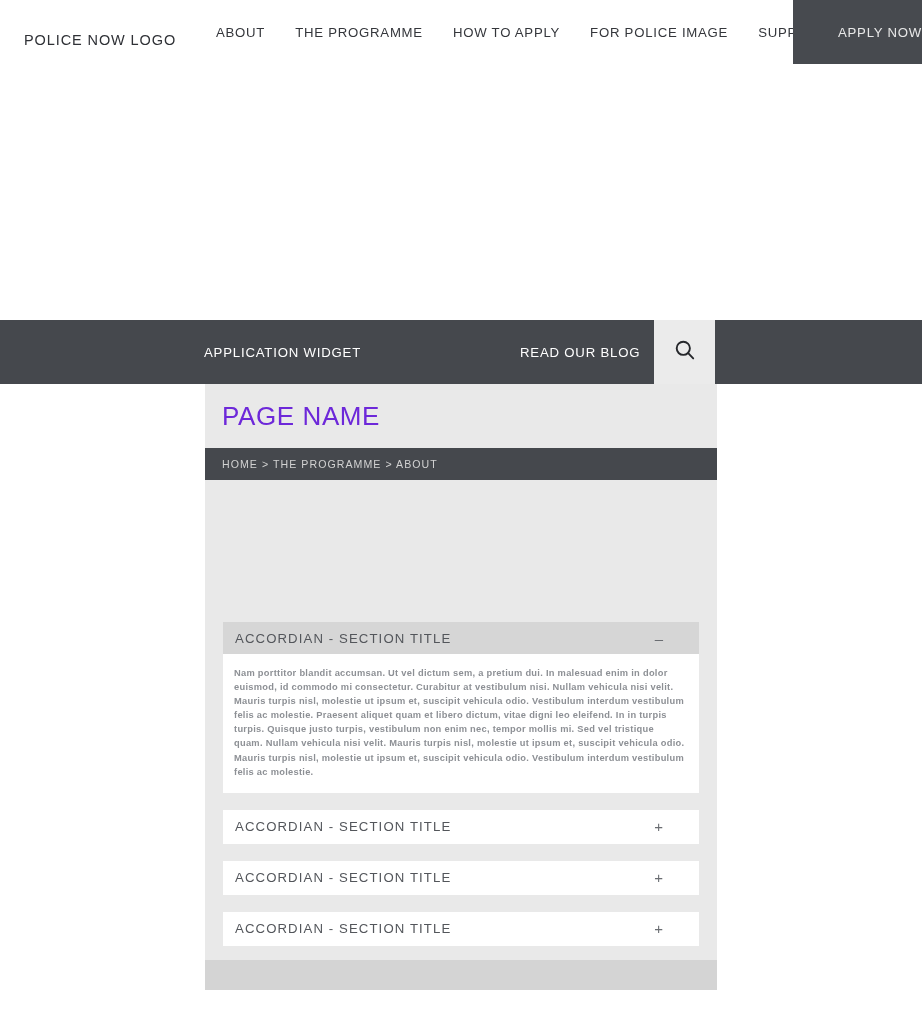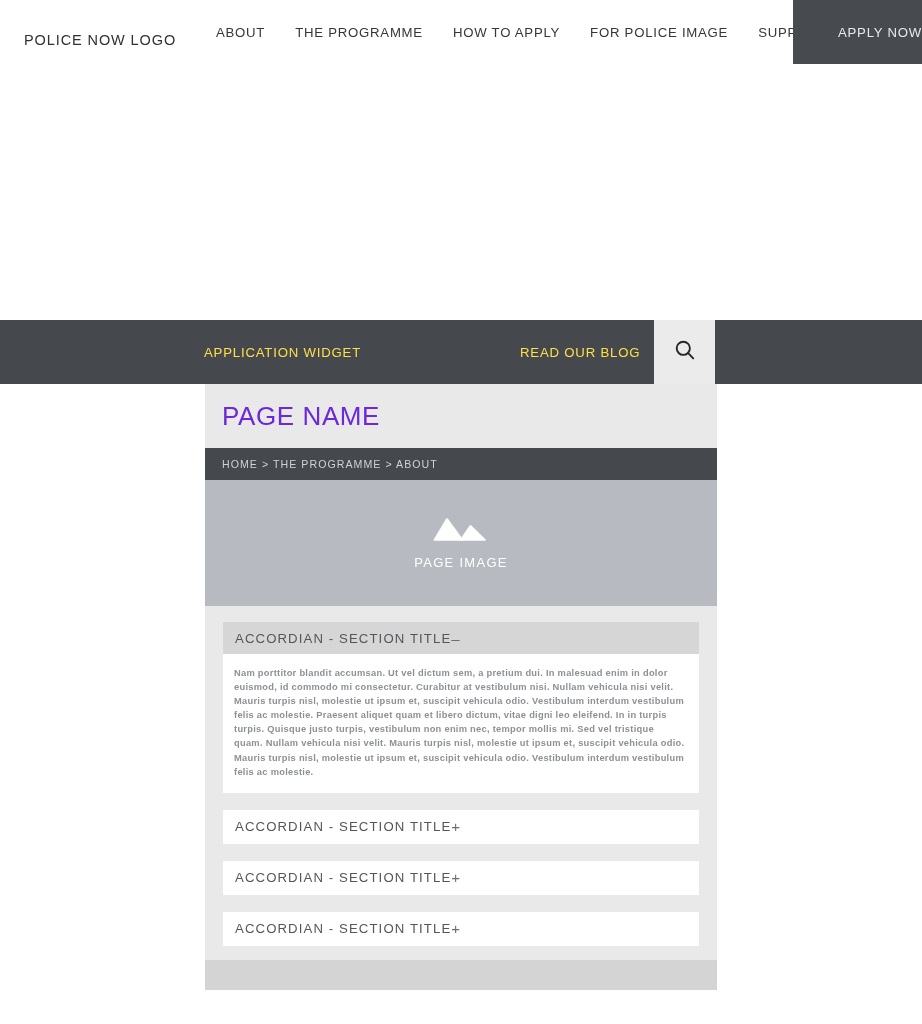--- a/index.html
+++ b/index.html
@@ -103,21 +103,21 @@
     left: 0; top: 320px;
     width: 922px; height: 64px;
     background: #45484d;
   }
 
   .subnav-link {
     position: absolute;
     top: 0; height: 64px;
     display: flex;
     align-items: center;
-    color: #fde047;
+    color: #ffffff;
     font-size: 13.2px;
     letter-spacing: 0.8px;
     text-decoration: none;
     white-space: nowrap;
   }
 
   .subnav-app { left: 204px; }
   .subnav-blog { left: 520px; }
 
   .search-box {
@@ -201,22 +201,22 @@
     width: 476px;
   }
 
   .acc-item { margin-bottom: 17px; }
   .acc-item:last-child { margin-bottom: 0; }
 
   .acc-header {
     height: 32px;
     display: flex;
     align-items: center;
-    justify-content: flex-start;
-    padding: 0 11px 0 12px;
+    justify-content: space-between;
+    padding: 0 36px 0 12px;
     cursor: pointer;
   }
 
   .acc-header.open { background: #d6d6d6; }
   .acc-header.closed { background: #ffffff; height: 34px; }
 
   .acc-title {
     font-size: 13.2px;
     letter-spacing: 1.1px;
     color: #53565b;
@@ -289,29 +289,20 @@
   <div class="content-col">
 
     <div class="page-name-band">
       <h1 class="page-name">PAGE NAME</h1>
     </div>
 
     <div class="breadcrumb-band">
       <div class="breadcrumb">HOME &gt; THE PROGRAMME &gt; ABOUT</div>
     </div>
 
-    <div class="page-image">
-      <span class="ph-icon">
-        <svg width="56" height="26" viewBox="0 0 96 44" xmlns="http://www.w3.org/2000/svg">
-          <path d="M5 42 Q2 42 3.2 39.4 L23.6 5.2 Q25.6 2 28 5.2 L53 39.4 Q54.6 42 51.6 42 Z" fill="#ffffff"></path>
-          <path d="M50 42 Q47 42 48.4 39.6 L64.2 16.4 Q66 13.6 68 16.4 L91.6 39.6 Q93.6 42 90.6 42 Z" fill="#ffffff"></path>
-        </svg>
-      </span>
-      <div class="page-image-label">PAGE IMAGE</div>
-    </div>
 
     <div class="accordion">
 
       <div class="acc-item">
         <div class="acc-header open">
           <span class="acc-title">ACCORDIAN - SECTION TITLE</span>
           <span class="acc-sign">–</span>
         </div>
         <div class="acc-body">
           <p>Nam porttitor blandit accumsan. Ut vel dictum sem, a pretium dui. In malesuad enim in dolor euismod, id commodo mi consectetur. Curabitur at vestibulum nisi. Nullam vehicula nisi velit. Mauris turpis nisl, molestie ut ipsum et, suscipit vehicula odio. Vestibulum interdum vestibulum felis ac molestie. Praesent aliquet quam et libero dictum, vitae digni leo eleifend. In in turpis turpis. Quisque justo turpis, vestibulum non enim nec, tempor mollis mi. Sed vel tristique quam. Nullam vehicula nisi velit. Mauris turpis nisl, molestie ut ipsum et, suscipit vehicula odio. Mauris turpis nisl, molestie ut ipsum et, suscipit vehicula odio. Vestibulum interdum vestibulum felis ac molestie.</p>

